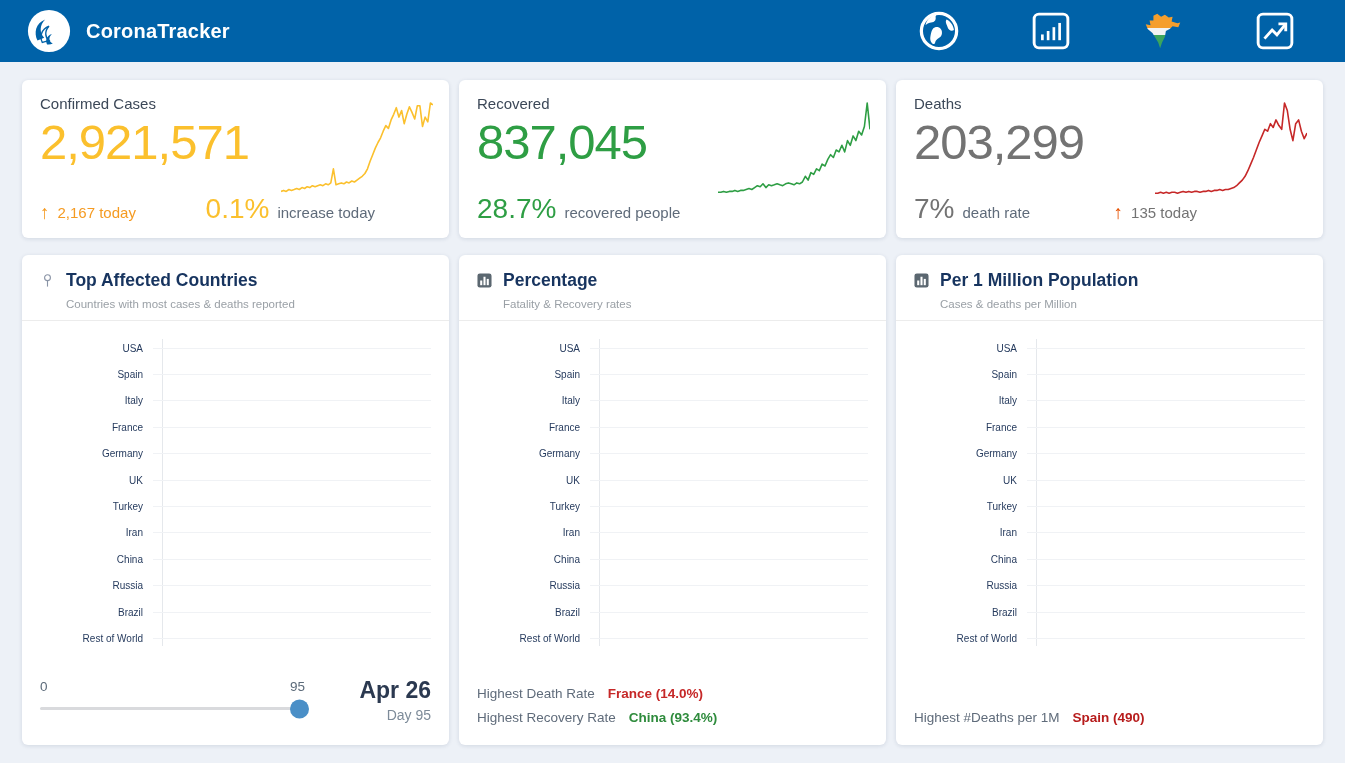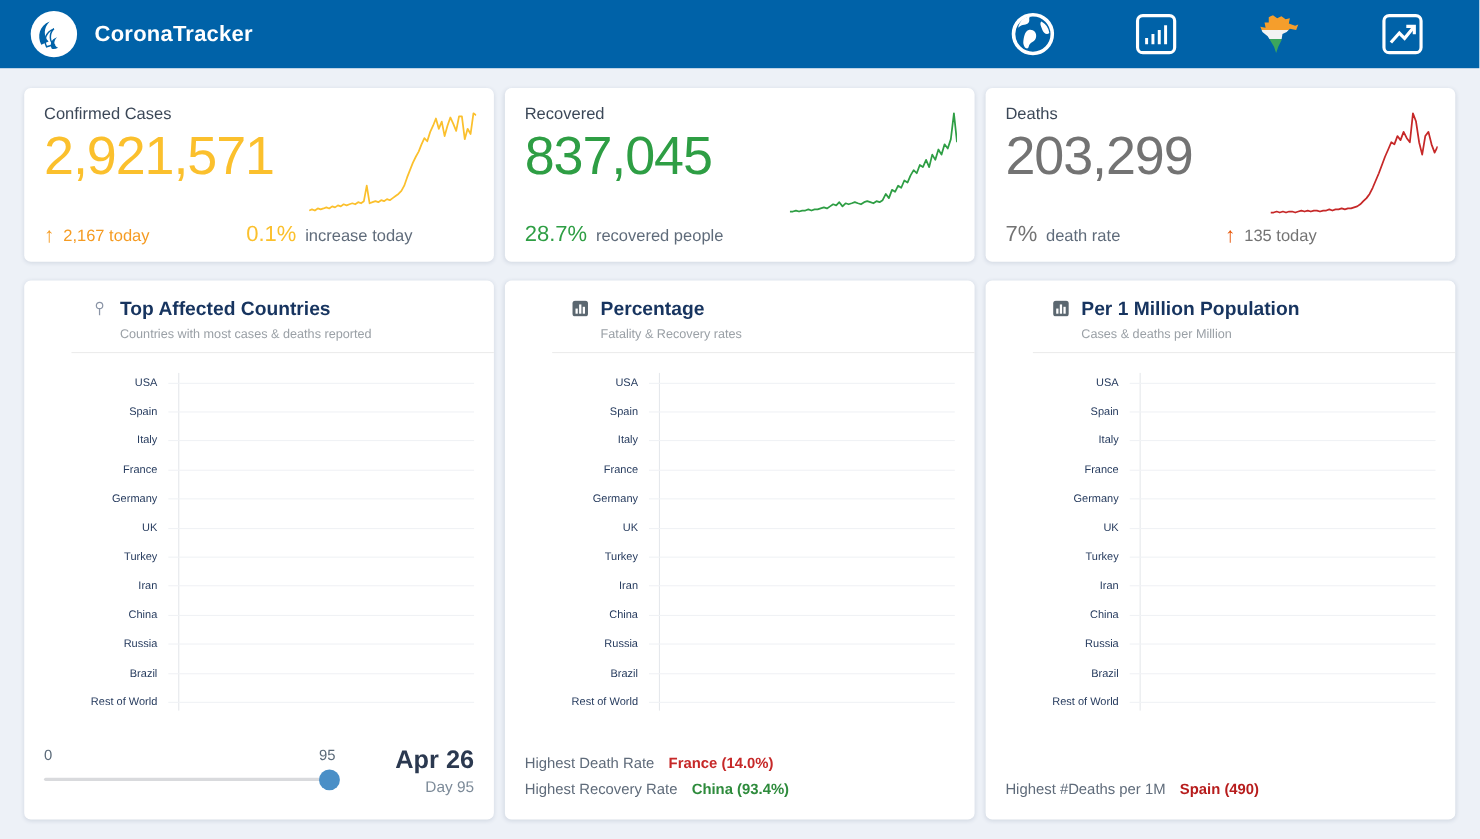--- a/index.html
+++ b/index.html
@@ -21,28 +21,28 @@
   .stats-row{display:flex;gap:10px;margin-bottom:17px;}
   .charts-row{display:flex;gap:10px;}
   .card{flex:1;background:#fff;border-radius:6px;box-shadow:0 1px 4px rgba(25,45,85,.13);}
   
   .stat-card{height:158px;padding:15px 18px;position:relative;}
   .stat-title{font-size:15px;color:#3c4858;}
   .stat-value{font-size:49px;font-weight:400;margin-top:2px;letter-spacing:-1px;white-space:nowrap;}
   .c-yellow{color:#fbc02d;} .c-green{color:#2e9e44;} .c-red{color:#737373;}
   .c-orange{color:#f59b22;}
   .stat-bottom{position:absolute;left:18px;right:18px;bottom:13px;display:flex;align-items:baseline;font-size:15px;color:#5f6b7a;}
-  .stat-bottom .pct{font-size:20px;margin-right:8px;}
+  .stat-bottom .pct{font-size:28px;margin-right:8px;}
   .arrow-up{font-size:19px;font-weight:bold;margin-right:8px;position:relative;top:1px;}
   .spark{position:absolute;top:14px;right:16px;width:152px;height:108px;}
   .mid-gap{margin-left:auto;margin-right:56px;display:flex;align-items:baseline;}
   .right-gap{margin-left:auto;margin-right:108px;display:flex;align-items:baseline;}
   
   .chart-card{height:490px;display:flex;flex-direction:column;padding-bottom:14px;}
-  .chart-header{padding:15px 18px 10px;border-bottom:1px solid #ececec;margin-left:43px;}
+  .chart-header{padding:15px 18px 10px;border-bottom:1px solid #ececec;}
   .chart-title-line{display:flex;align-items:center;gap:11px;}
   .chart-title{font-size:17.5px;font-weight:bold;color:#17345f;}
   .chart-sub{font-size:11.5px;color:#9aa0a6;margin:7px 0 0 26px;}
   .hdr-icon{width:15px;height:15px;flex:none;}
   .chart-body{padding:14px 18px 0 10px;position:relative;}
   .chart-body::before{content:'';position:absolute;left:140px;top:18px;bottom:6px;width:1px;background:#e5e8ec;}
   .crow{display:flex;align-items:center;height:26.4px;}
   .clabel{width:121px;text-align:right;padding-right:10px;font-size:10px;color:#263b5e;flex:none;white-space:nowrap;}
   .cplot{flex:1;position:relative;height:17px;}
   .ctrack{position:absolute;left:0;right:0;top:8px;height:1px;background:#f0f2f5;}

